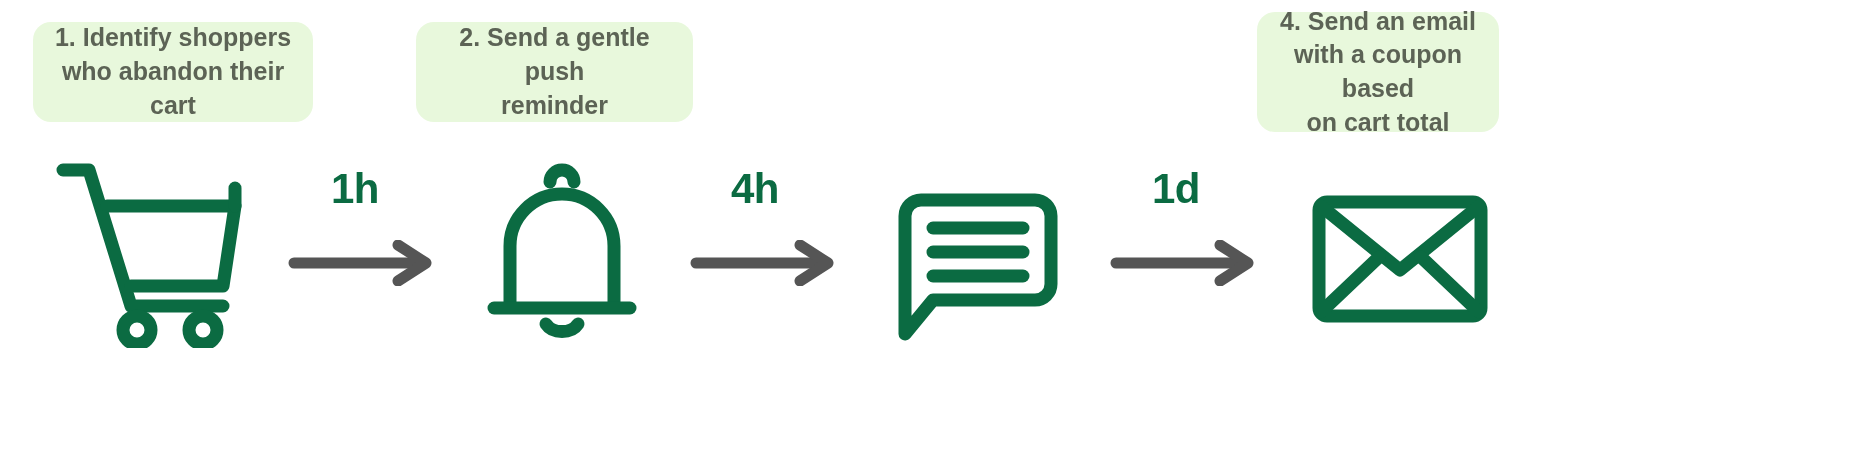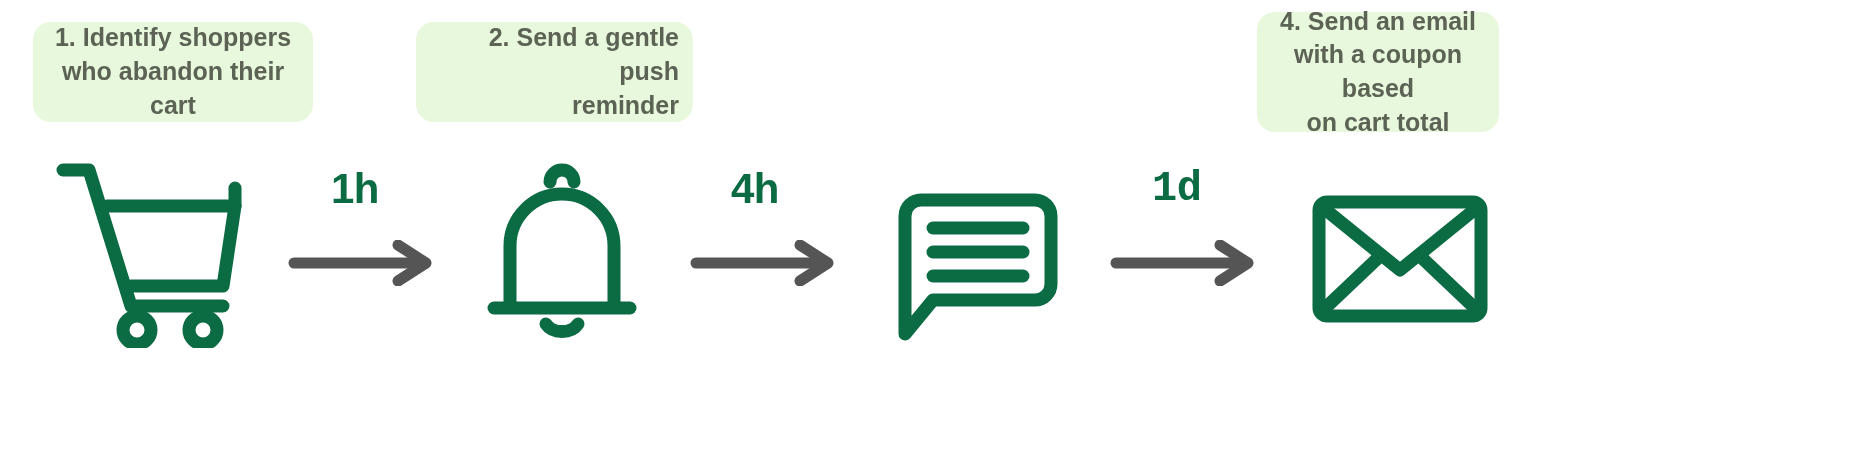--- a/index.html
+++ b/index.html
@@ -30,21 +30,21 @@
     font-size: 25px;
     line-height: 1.35;
     text-align: center;
     display: flex;
     align-items: center;
     justify-content: center;
     padding: 10px 14px;
     white-space: pre-line;
   }
   #card-1 { left: 33px;   top: 22px;  width: 280px; height: 100px; }
-  #card-2 { left: 416px;  top: 22px;  width: 277px; height: 100px; text-align: right; }
+  #card-2 { left: 416px;  top: 22px;  width: 277px; height: 100px; }
   #card-3 { left: 830px;  top: 12px;  width: 277px; height: 120px; }
   #card-4 { left: 1257px; top: 12px;  width: 242px; height: 120px; }
 
   
   .icon {
     position: absolute;
     display: block;
   }
   #icon-cart   { left: 45px;   top: 158px; width: 210px; height: 190px; }
   #icon-bell   { left: 472px;  top: 158px; width: 180px; height: 190px; }
@@ -66,21 +66,21 @@
     position: absolute;
     color: #0b6b42;
     font-weight: 700;
     font-size: 42px;
     line-height: 1;
     letter-spacing: -0.5px;
     white-space: nowrap;
   }
   #delay-1 { left: 331px;  top: 168px; }
   #delay-2 { left: 731px;  top: 168px; text-align: center; }
-  #delay-3 { left: 1152px; top: 168px; font-family: Liberation Mono, monospace; }
+  #delay-3 { left: 1152px; top: 168px; }
 </style>
 </head>
 <body>
 
 <div id="flow">
 
   <div class="card" id="card-1">1. Identify shoppers
 who abandon their cart</div>
 
   <div class="card" id="card-2">2. Send a gentle push

